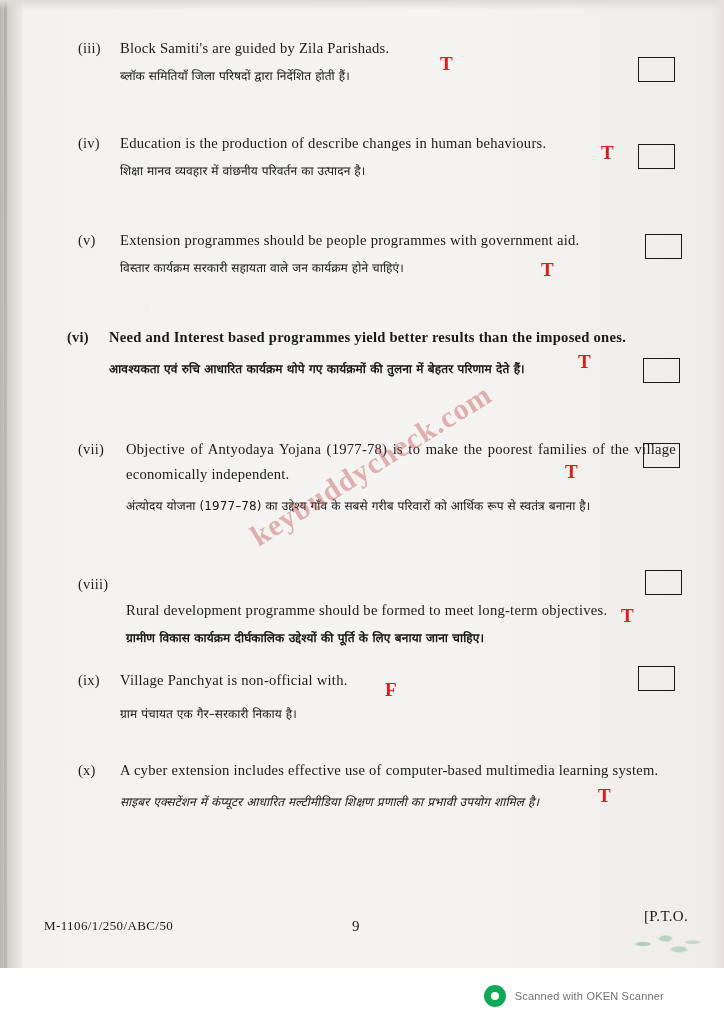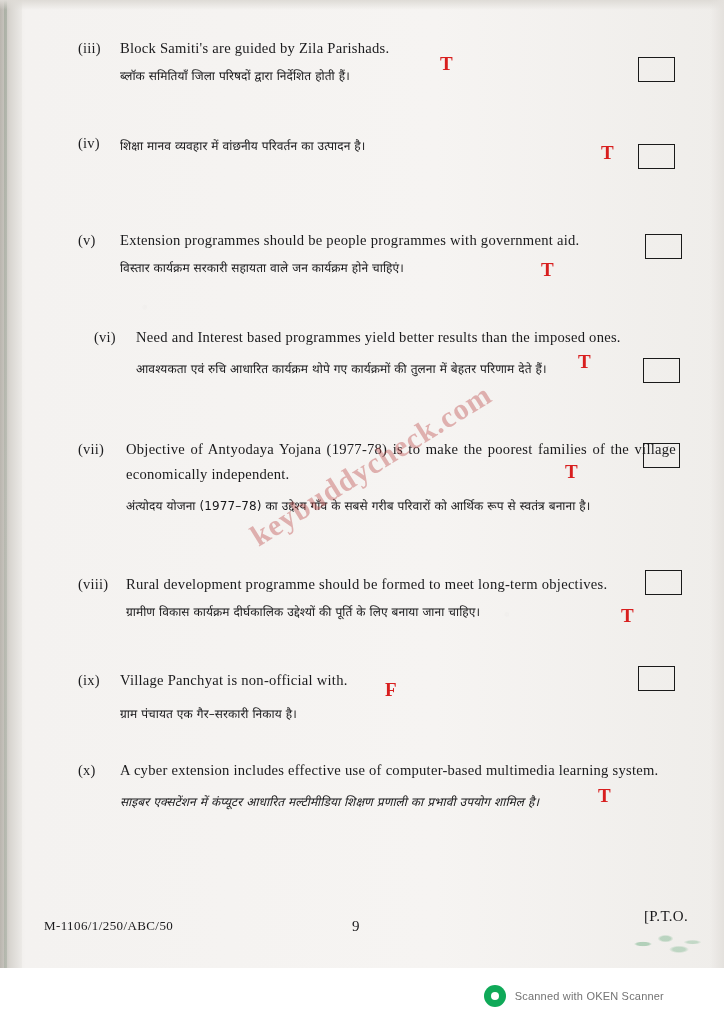--- a/index.html
+++ b/index.html
@@ -192,53 +192,54 @@
     <div class="item" style="left:78px; top:36px; width:600px;">
       <span class="num" style="left:0; top:4px;text-align:right;">(iii)</span>
       <div class="en" style="margin-left:42px; width:548px;">Block Samiti's are guided by Zila Parishads.</div>
       <div class="hi" style="margin-left:42px; width:548px; margin-top:2px;">ब्लॉक समितियाँ जिला परिषदों द्वारा निर्देशित होती हैं।</div>
     </div>
     <div class="checkbox" style="left:638px; top:57px;"></div>
     <span class="mark" style="left:440px; top:54px;">T</span>
 
     <div class="item" style="left:78px; top:131px; width:600px;">
       <span class="num" style="left:0; top:4px;">(iv)</span>
+      <div class="en" style="margin-left:42px; width:560px;">Education is the production of describe changes in human behaviours.</div>
       <div class="hi" style="margin-left:42px; width:548px; margin-top:2px;">शिक्षा मानव व्यवहार में वांछनीय परिवर्तन का उत्पादन है।</div>
     </div>
     <div class="checkbox" style="left:638px; top:144px;"></div>
     <span class="mark" style="left:601px; top:143px;">T</span>
 
     <div class="item" style="left:78px; top:228px; width:600px;">
       <span class="num" style="left:0; top:4px;">(v)</span>
       <div class="en" style="margin-left:42px; width:568px;">Extension programmes should be people programmes with government aid.</div>
       <div class="hi" style="margin-left:42px; width:548px; margin-top:2px;">विस्तार कार्यक्रम सरकारी सहायता वाले जन कार्यक्रम होने चाहिएं।</div>
     </div>
     <div class="checkbox" style="left:645px; top:234px;"></div>
     <span class="mark" style="left:541px; top:260px;">T</span>
 
-    <div class="item" style="left:94px; top:325px; width:600px;">
+    <div class="item" style="left:67px; top:325px; width:600px;font-weight:bold;">
       <span class="num" style="left:0; top:4px;">(vi)</span>
       <div class="en" style="margin-left:42px; width:556px;">Need and Interest based programmes yield better results than the imposed ones.</div>
       <div class="hi" style="margin-left:42px; width:560px; margin-top:6px;">आवश्यकता एवं रुचि आधारित कार्यक्रम थोपे गए कार्यक्रमों की तुलना में बेहतर परिणाम देते हैं।</div>
     </div>
     <div class="checkbox" style="left:643px; top:358px;"></div>
     <span class="mark" style="left:578px; top:352px;">T</span>
 
     <div class="item" style="left:78px; top:437px; width:600px;">
       <span class="num" style="left:0; top:4px;">(vii)</span>
       <div class="en" style="margin-left:48px; width:550px;">Objective of Antyodaya Yojana (1977-78) is to make the poorest families of the village economically independent.</div>
       <div class="hi" style="margin-left:48px; width:562px; margin-top:6px;">अंत्योदय योजना (1977–78) का उद्देश्य गाँव के सबसे गरीब परिवारों को आर्थिक रूप से स्वतंत्र बनाना है।</div>
     </div>
     <div class="checkbox" style="left:643px; top:443px;"></div>
     <span class="mark" style="left:565px; top:462px;">T</span>
 
     <div class="item" style="left:78px; top:572px; width:600px;">
       <span class="num" style="left:0; top:4px;">(viii)</span>
-      <div class="en" style="margin-left:48px; width:560px;">Rural development programme should be formed to meet long-term objectives.</div>
-      <div class="hi" style="margin-left:48px; width:560px; margin-top:2px;">ग्रामीण विकास कार्यक्रम दीर्घकालिक उद्देश्यों की पूर्ति के लिए बनाया जाना चाहिए।</div>
+      <div class="en" style="margin-left:48px; width:560px;margin-top:26px;">Rural development programme should be formed to meet long-term objectives.</div>
+      <div class="hi" style="margin-left:48px; width:560px; margin-top:2px;font-weight:bold;">ग्रामीण विकास कार्यक्रम दीर्घकालिक उद्देश्यों की पूर्ति के लिए बनाया जाना चाहिए।</div>
     </div>
     <div class="checkbox" style="left:645px; top:570px;"></div>
     <span class="mark" style="left:621px; top:606px;">T</span>
 
     <div class="item" style="left:78px; top:668px; width:600px;">
       <span class="num" style="left:0; top:4px;text-align:center;">(ix)</span>
       <div class="en" style="margin-left:42px; width:548px;">Village Panchyat is non-official with.</div>
       <div class="hi" style="margin-left:42px; width:548px; margin-top:8px;">ग्राम पंचायत एक गैर–सरकारी निकाय है।</div>
     </div>
     <div class="checkbox" style="left:638px; top:666px;"></div>

